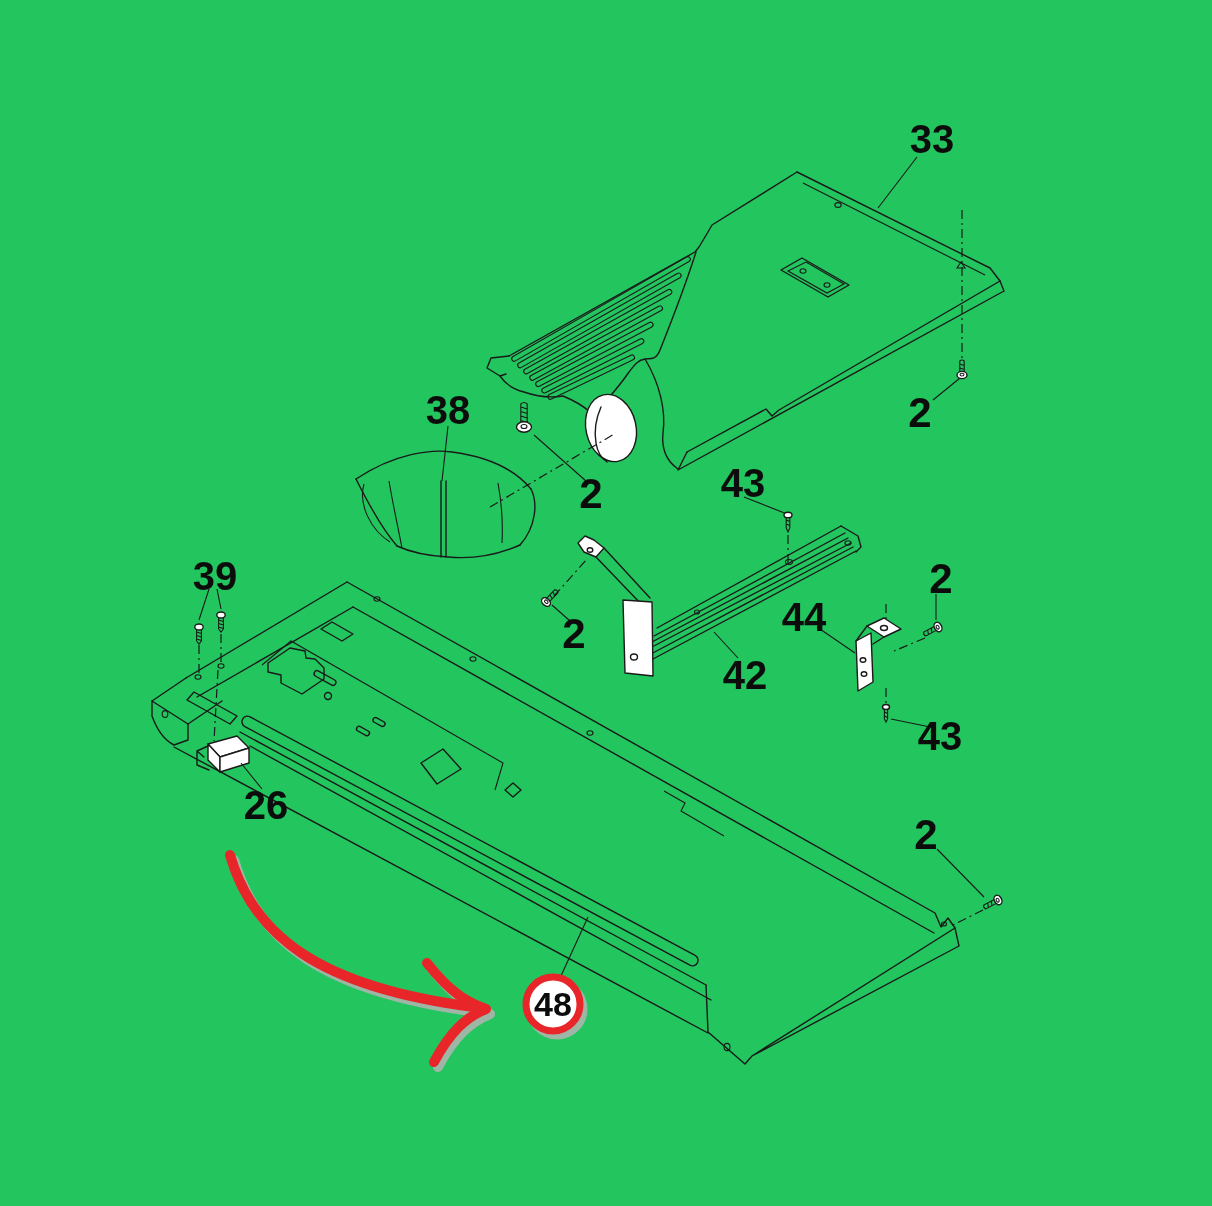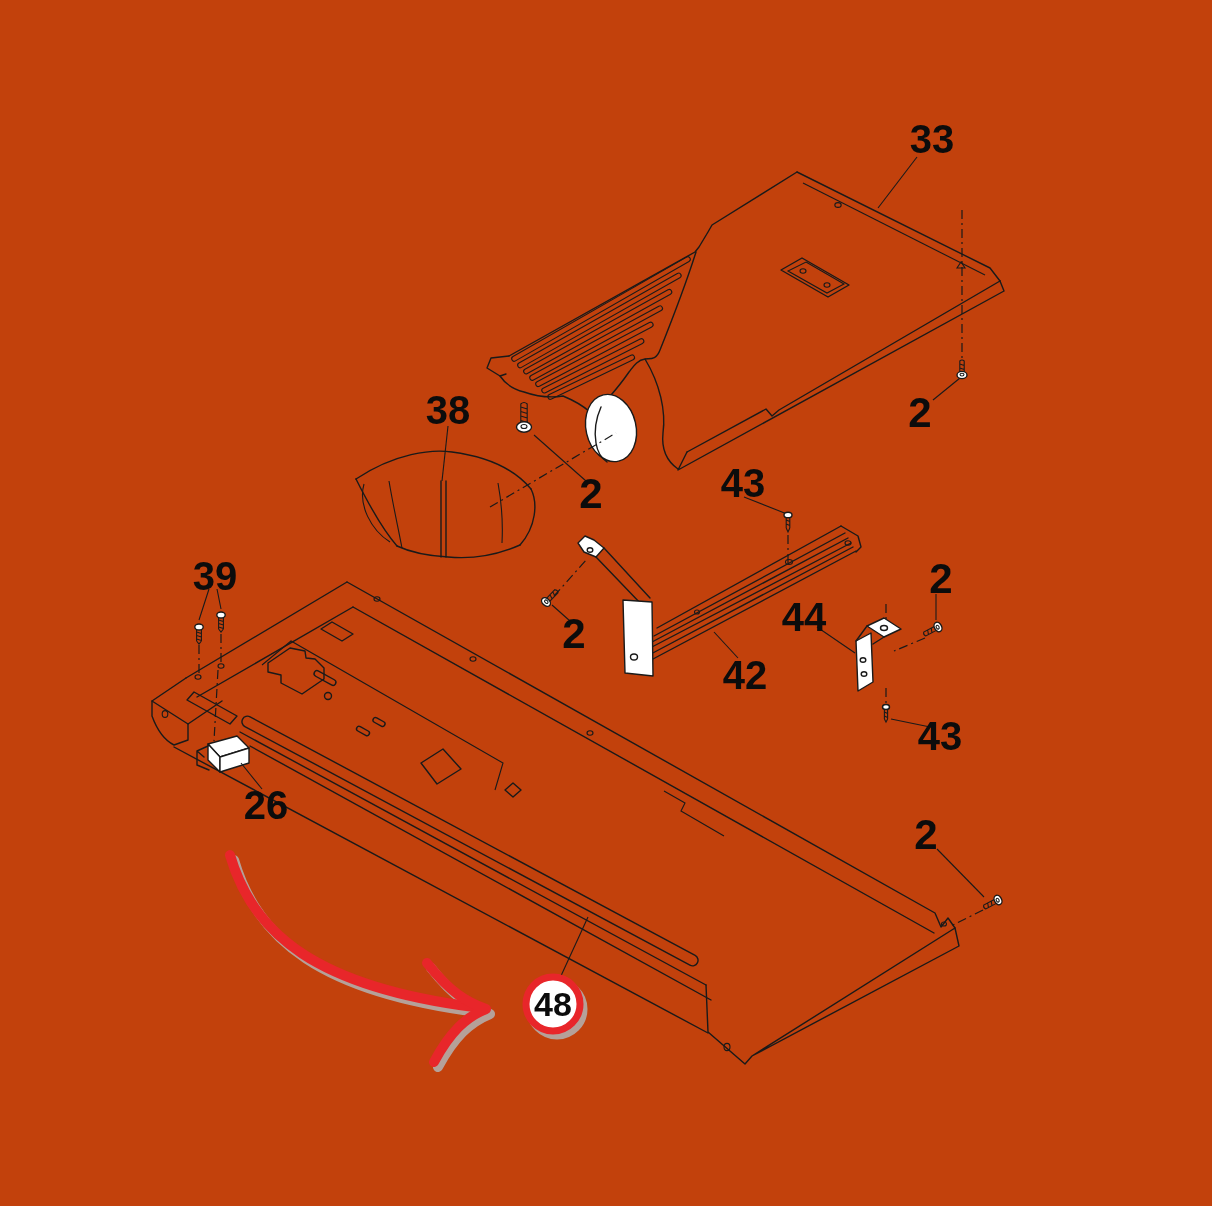--- a/index.html
+++ b/index.html
@@ -1,16 +1,16 @@
 <!DOCTYPE html>
 <html style="--accent: #e8262a;"><head>
 <meta charset="utf-8">
 <style>
   html,body{margin:0;padding:0;background:#fff;}
-  #stage{width:1212px;height:1206px;position:relative;background:#c2410c;}
+  #stage{width:1212px;height:1206px;position:relative;background:#22c55e;}
   svg{display:block;}
   .ln{stroke:#1a1a1a;stroke-width:1.4;fill:none;stroke-linejoin:round;stroke-linecap:round;}
   .lnf{stroke:#1a1a1a;stroke-width:1.4;fill:#fff;stroke-linejoin:round;}
   .thin{stroke:#1a1a1a;stroke-width:1.1;fill:none;}
   .dash{stroke:#1a1a1a;stroke-width:1.2;fill:none;stroke-dasharray:9 4 2 4;}
   .lbl{font-family:"Liberation Sans",sans-serif;font-weight:bold;fill:#0c0c0c;text-anchor:middle;}
   .shadow{stroke:#b3b3b3;stroke-width:10;fill:none;stroke-linecap:round;opacity:.85;}
   .red{stroke:var(--accent,#e8262a);stroke-width:10;fill:none;stroke-linecap:round;}
 </style>
 </head>

